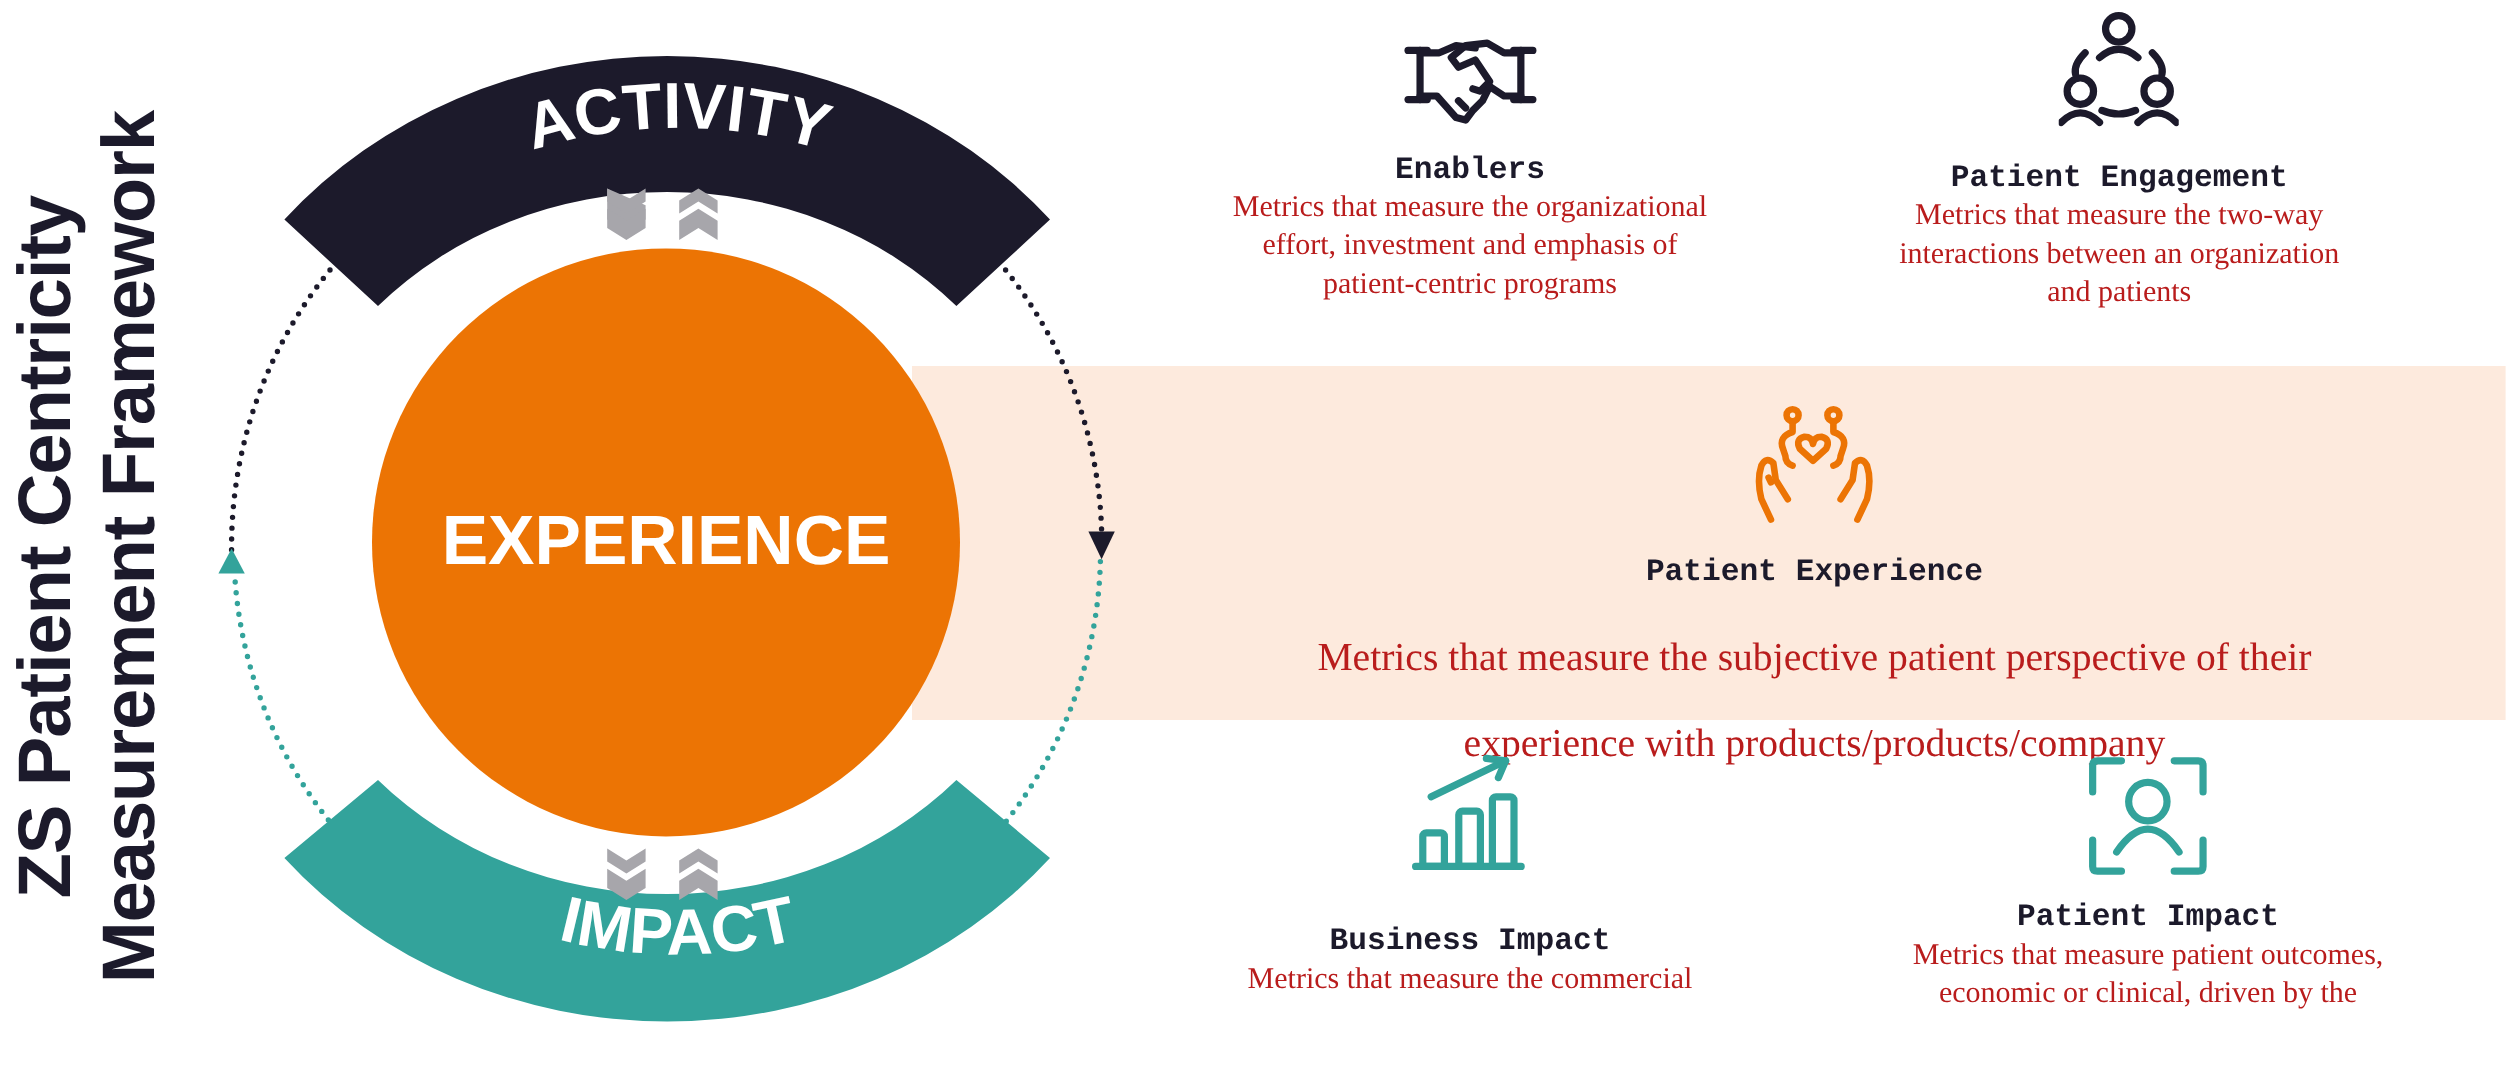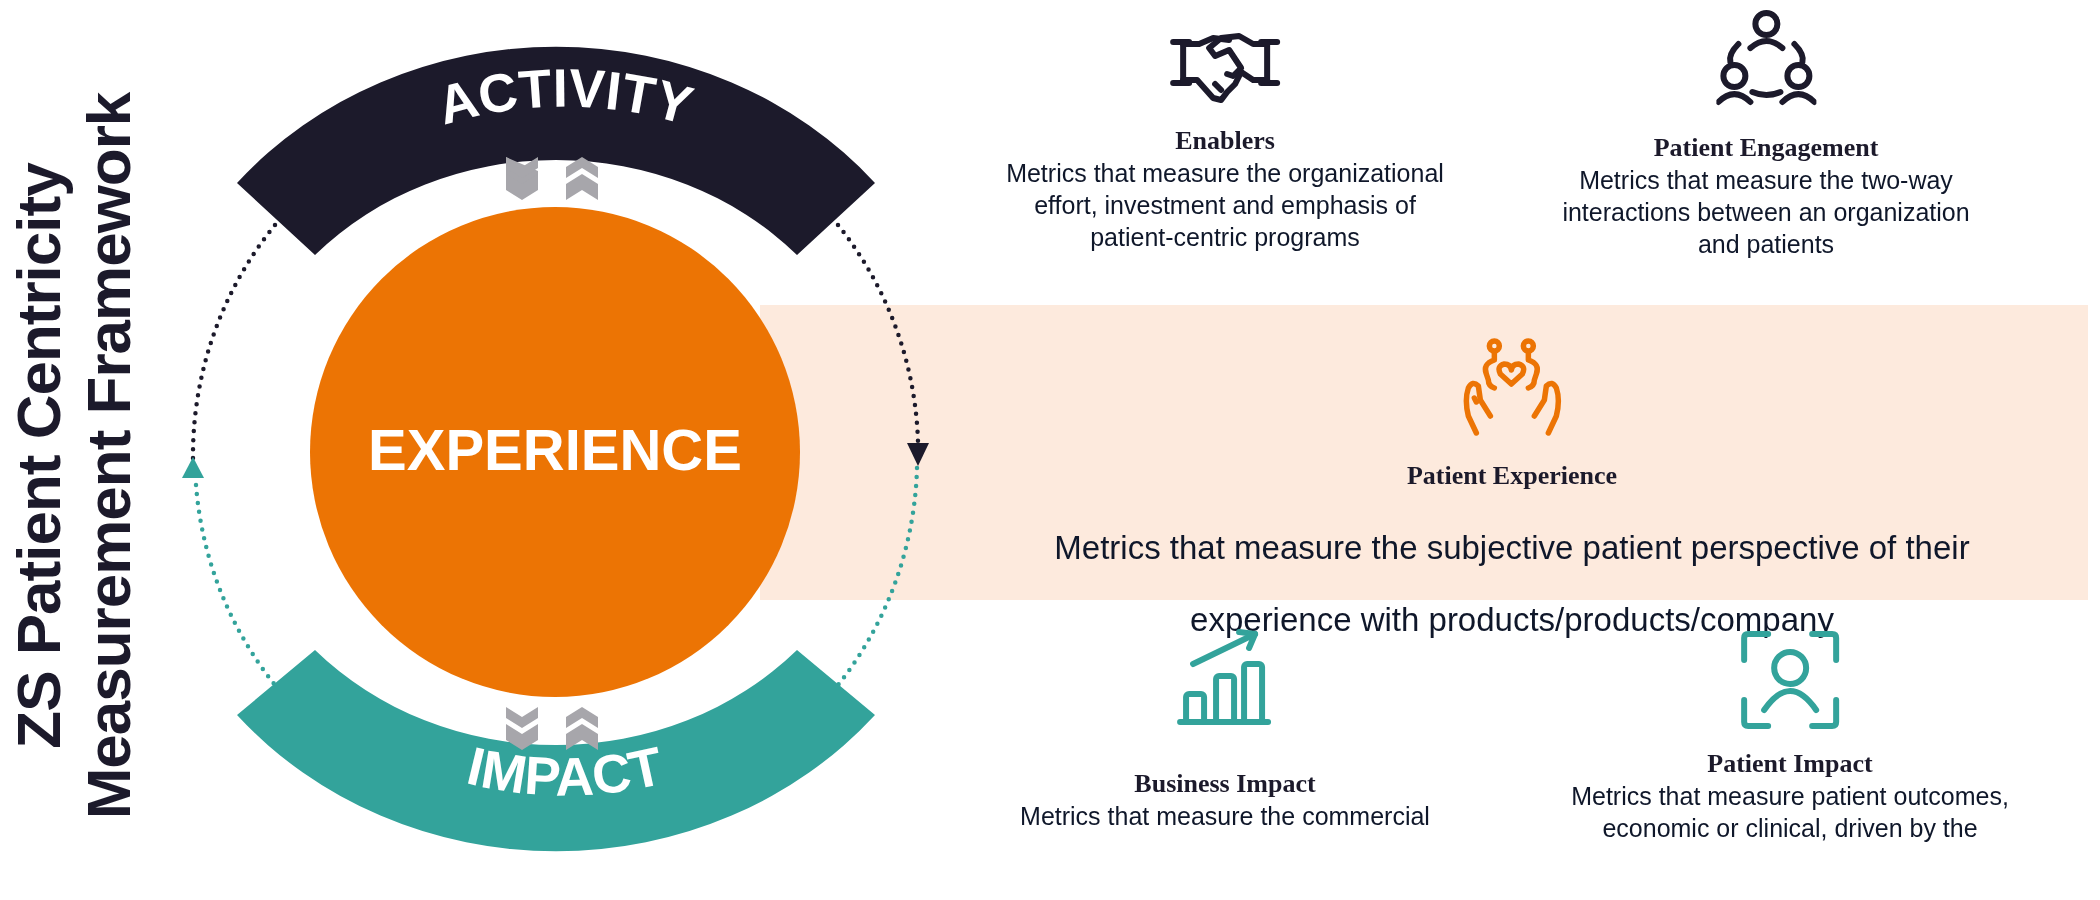--- a/index.html
+++ b/index.html
@@ -8,22 +8,22 @@
     .band { position:absolute; left:760px; top:305px; width:1328px; height:295px; background:#fdeadd; }
     .vtitle { position:absolute; left:0; top:0; width:200px; height:900px; }
     .vtitle .line { position:absolute; white-space:nowrap;
       font-family:"Liberation Sans", sans-serif; font-weight:bold; font-size:62px; color:#1c1a2b;
       transform-origin:center center; transform:translate(-50%,-50%) rotate(-90deg); letter-spacing:-1px; }
     .vtitle .l1 { left:38px; top:456px; }
     .vtitle .l2 { left:108px; top:456px; }
     svg.diagram { position:absolute; left:0; top:0; }
     .block { position:absolute; text-align:center; transform:translateX(-50%); }
     .block .icon { display:block; margin:0 auto; }
-    .block .title { font-family:Liberation Serif, serif; font-weight:bold; font-size:26px; color:#1c1a2b; line-height:32px; }
-    .block .desc { font-family:Liberation Sans, sans-serif; font-size:25px; color:#0f172a; line-height:32px; white-space:nowrap; }
+    .block .title { font-family:Liberation Mono, monospace; font-weight:bold; font-size:26px; color:#1c1a2b; line-height:32px; }
+    .block .desc { font-family:Liberation Serif, serif; font-size:25px; color:#b91c1c; line-height:32px; white-space:nowrap; }
     .block.exp .desc { font-size:33px;margin-top:40px; }
   </style>
 </head>
 <body>
 
 <div class="band"></div>
 
 <div class="vtitle">
   <div class="line l1">ZS Patient Centricity</div>
   <div class="line l2">Measurement Framework</div>

